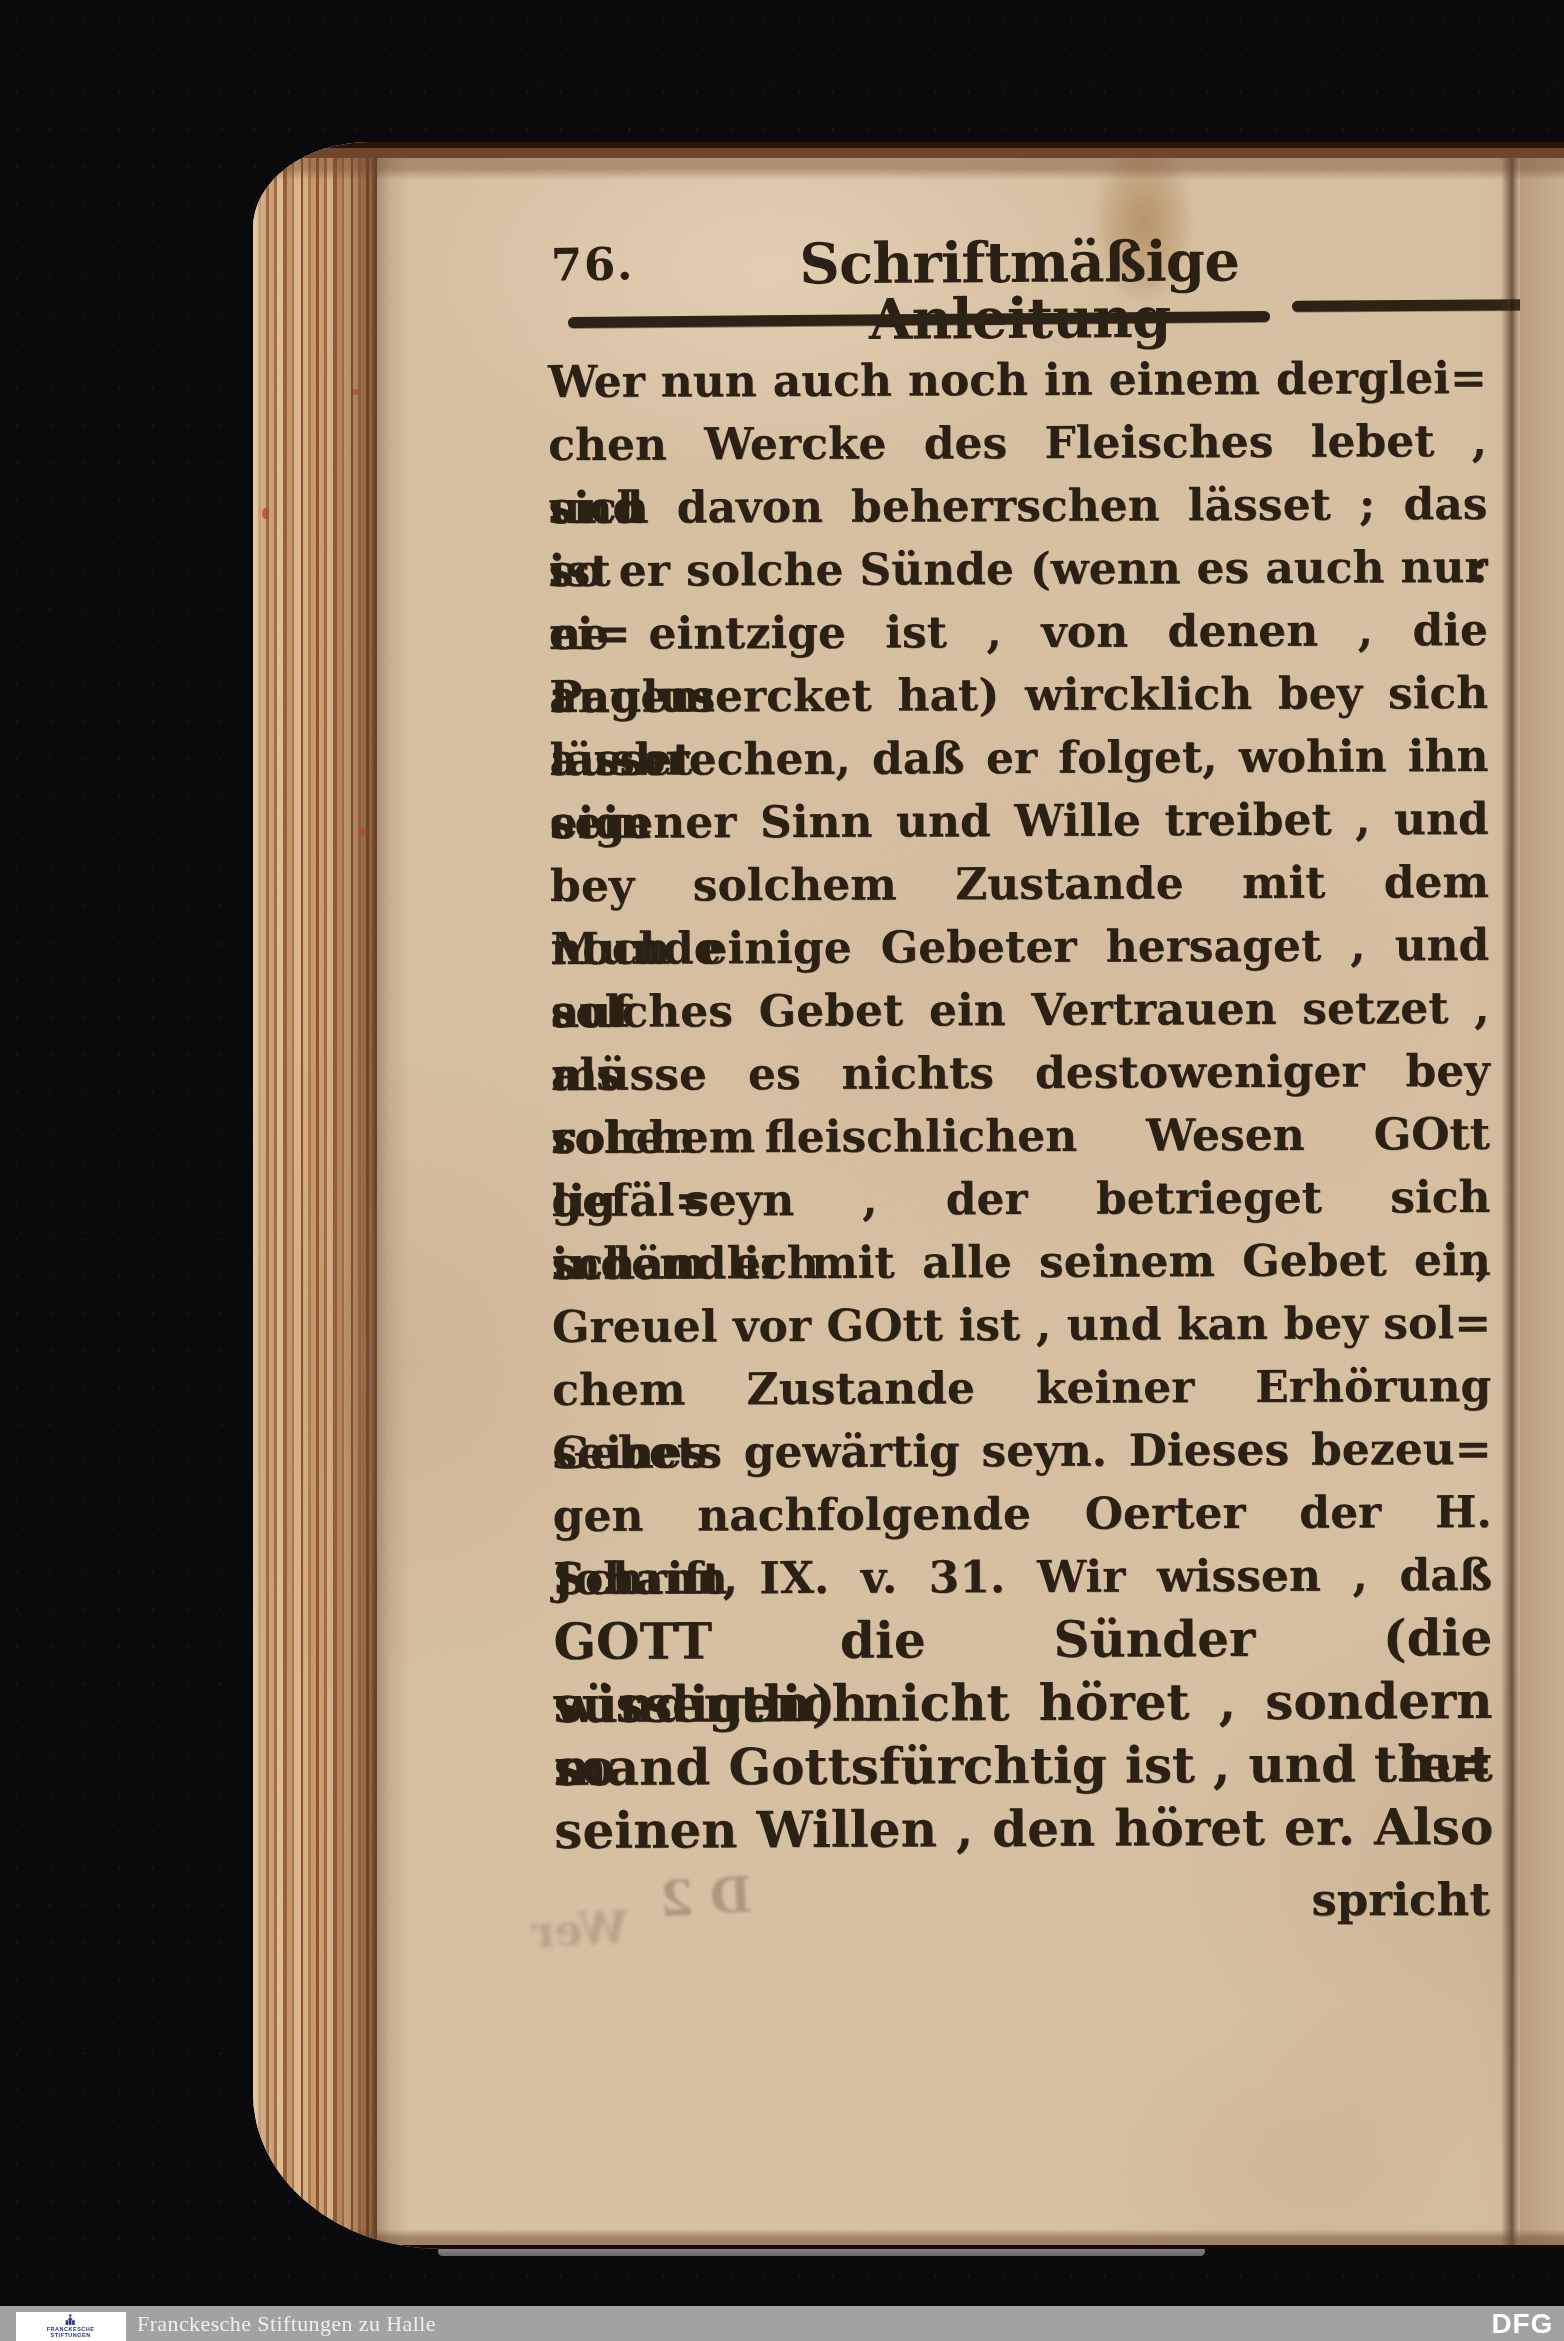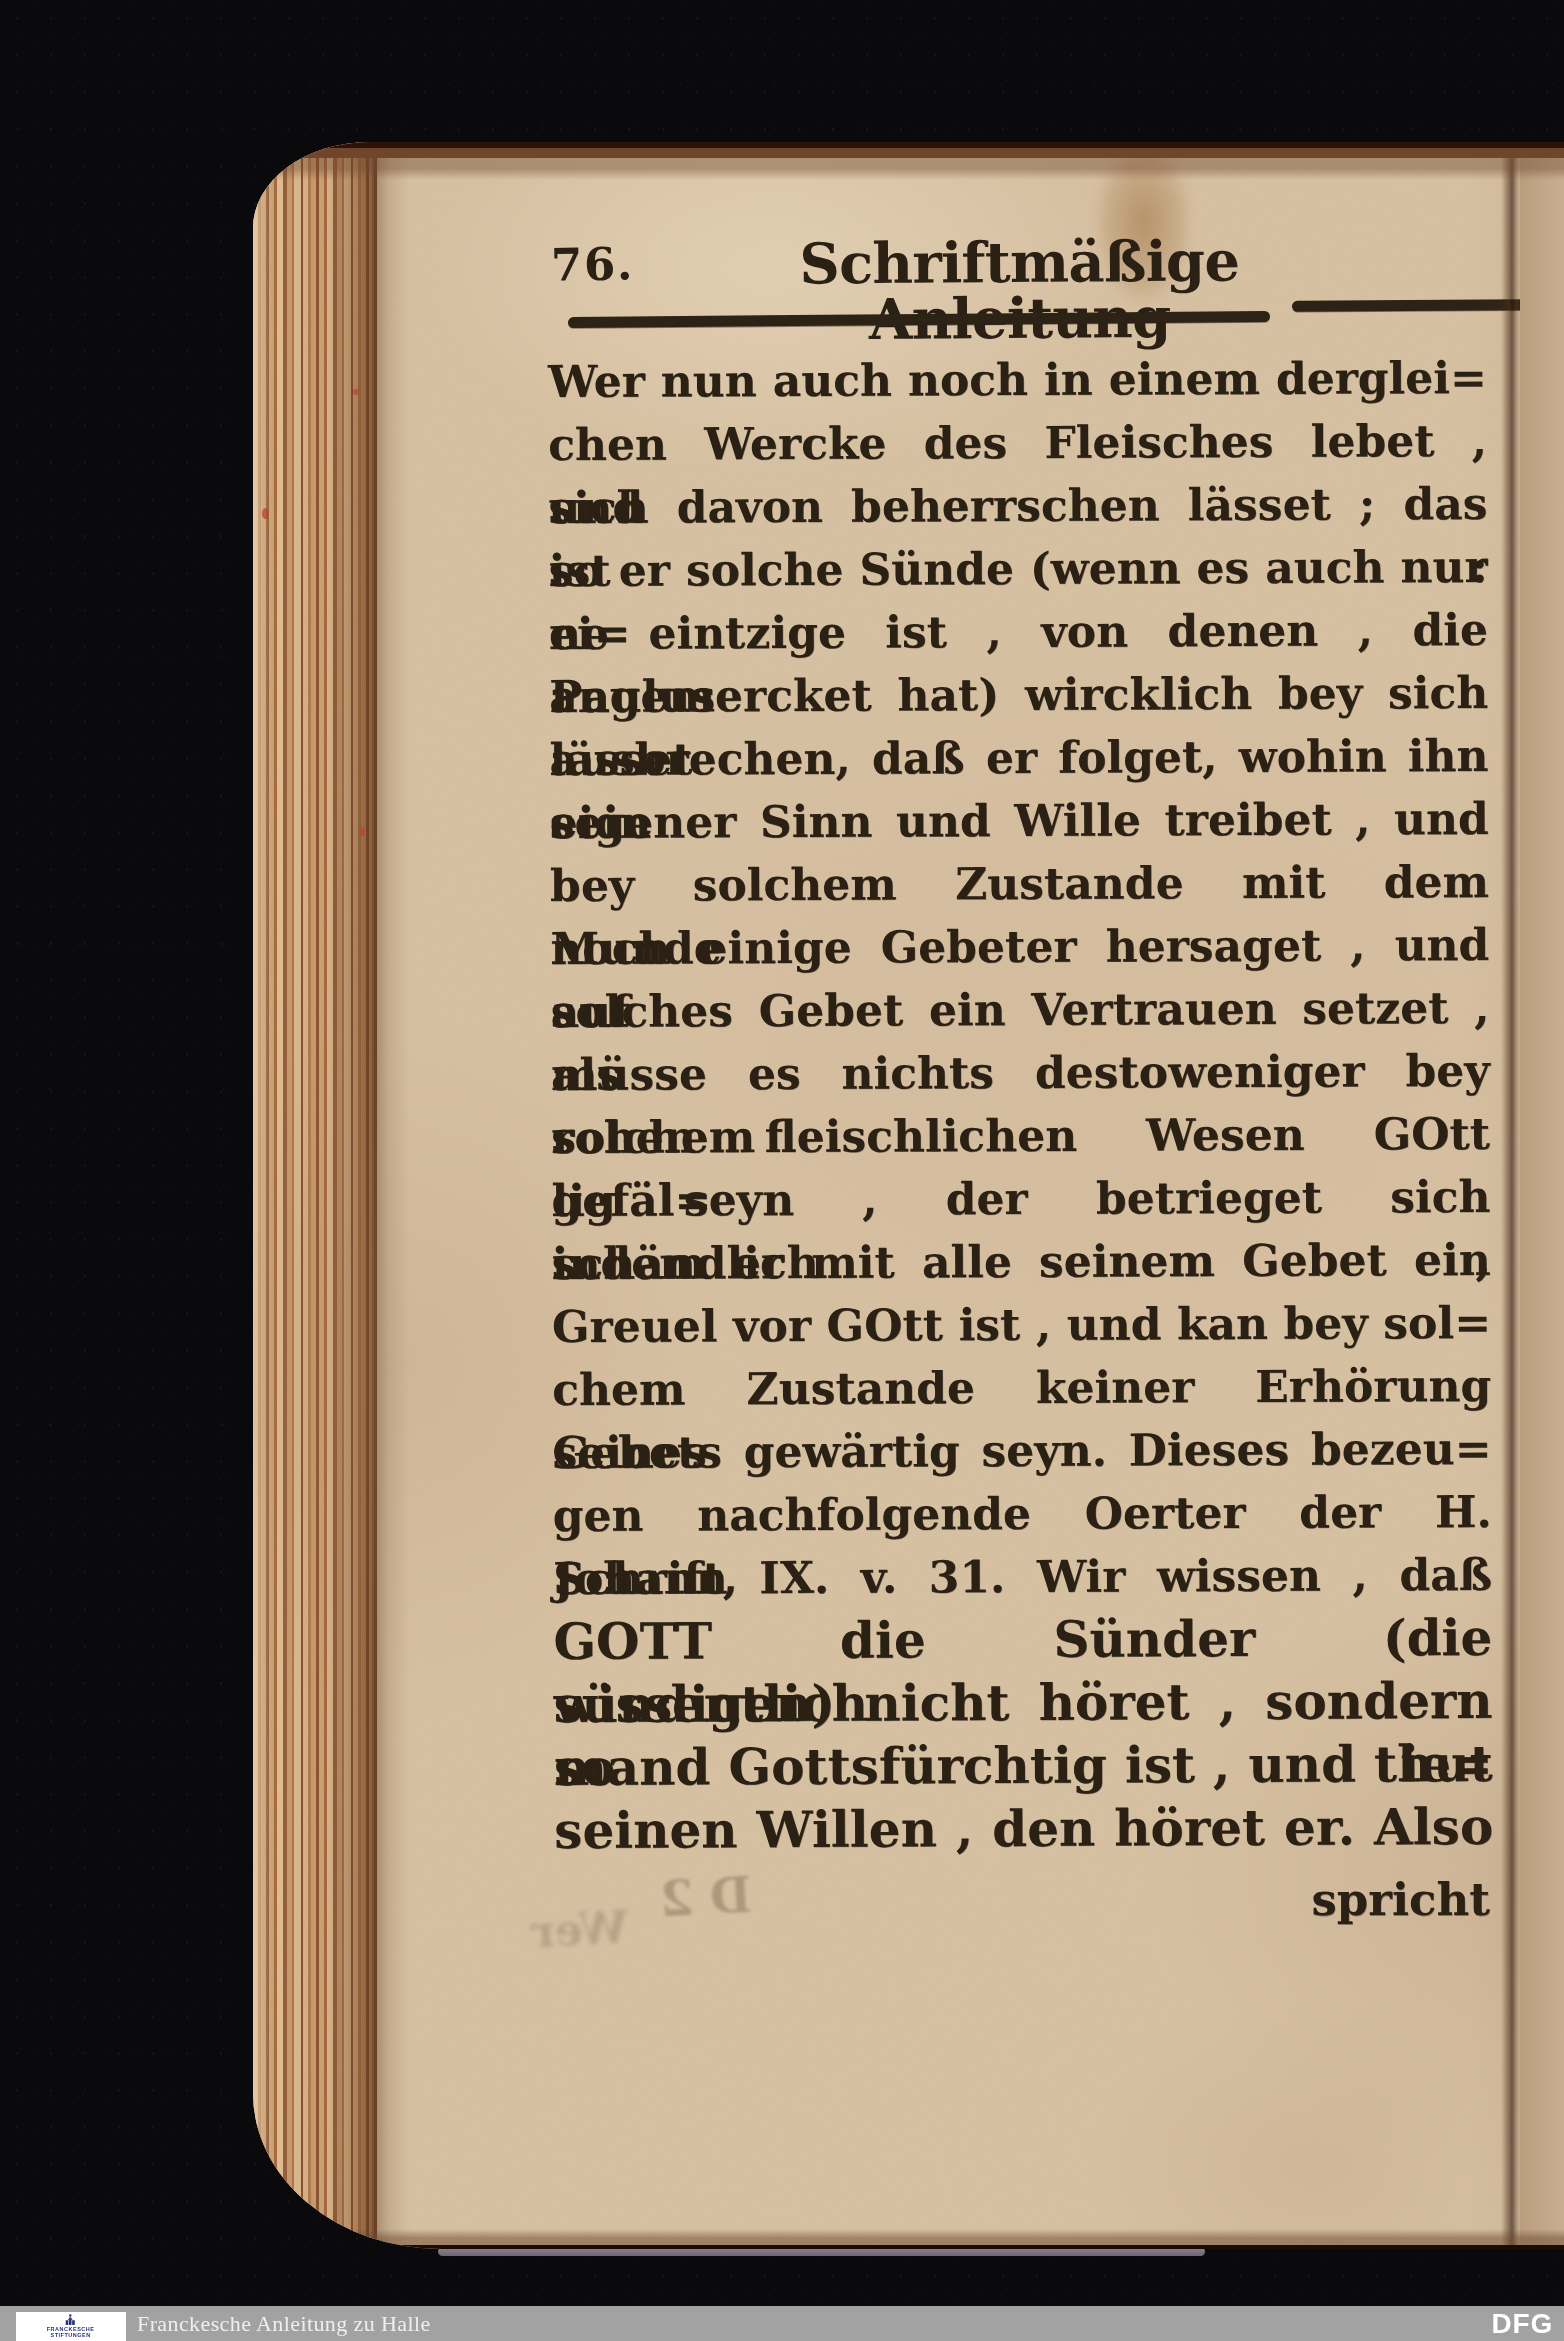--- a/index.html
+++ b/index.html
@@ -171,18 +171,18 @@
           <circle cx="8" cy="2" r="1.6"></circle>
           <path d="M8 3.5 L11 7 L10 7.6 L8 5.8 L6 7.6 L5 7 Z"></path>
           <rect x="2.2" y="8" width="3.4" height="6"></rect>
           <rect x="10.4" y="8" width="3.4" height="6"></rect>
           <rect x="6.4" y="6.5" width="3.2" height="7.5"></rect>
         </g>
       </svg>
       <div class="logo-caption">FRANCKESCHE
 STIFTUNGEN</div>
     </div>
-    <div class="institution">Franckesche Anleitung zu Halle</div>
+    <div class="institution">Franckesche Stiftungen zu Halle</div>
     <div class="dfg">DFG</div>
   </div>
 
 </div>
 
 
 </body></html>

